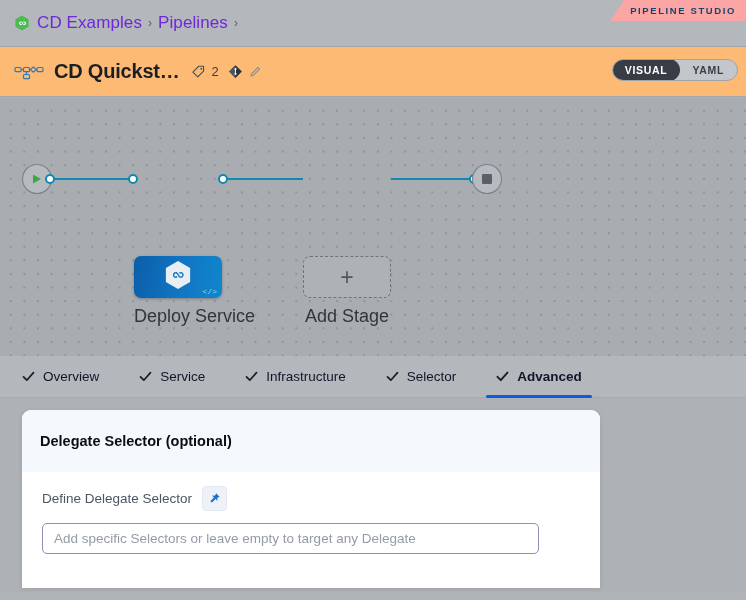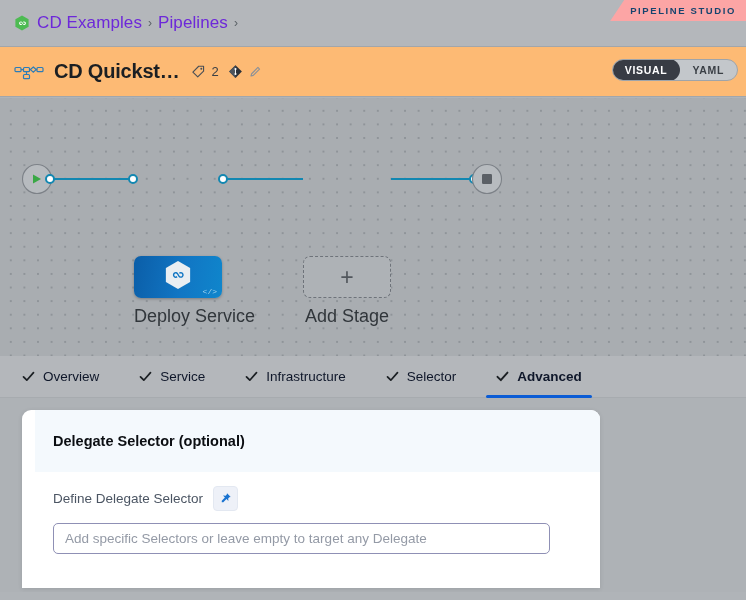--- a/index.html
+++ b/index.html
@@ -136,24 +136,24 @@
   }
   .panel {
     position: absolute; left: 22px; top: 12px; width: 578px; height: 178px;
     background: #ffffff;
     border-radius: 9px 9px 0 0;
     overflow: hidden;
     box-shadow: 0 1px 5px rgba(0,0,0,.10);
   }
   .panel-head {
     height: 62px; background: #f4f9fd;
-    display: flex; align-items: center; padding-left: 18px; margin-left: 13px;
+    display: flex; align-items: center; padding-left: 18px;
   }
   .panel-title { font-size: 14.5px; font-weight: bold; color: #0b0e12; }
-  .panel-body { padding: 14px 24px 0 20px; margin-left: 11px; }
+  .panel-body { padding: 14px 24px 0 20px; }
   .field-row { display: flex; align-items: center; gap: 10px; margin-bottom: 12px; }
   .field-label { font-size: 13.5px; color: #4b5563; }
   .pin-btn {
     width: 25px; height: 25px; border-radius: 4px;
     background: #eef1f8; border: 1px solid #e3e8f1;
     display: flex; align-items: center; justify-content: center;
     cursor: pointer;
   }
   .selector-input {
     display: block; width: 497px; height: 31px;

